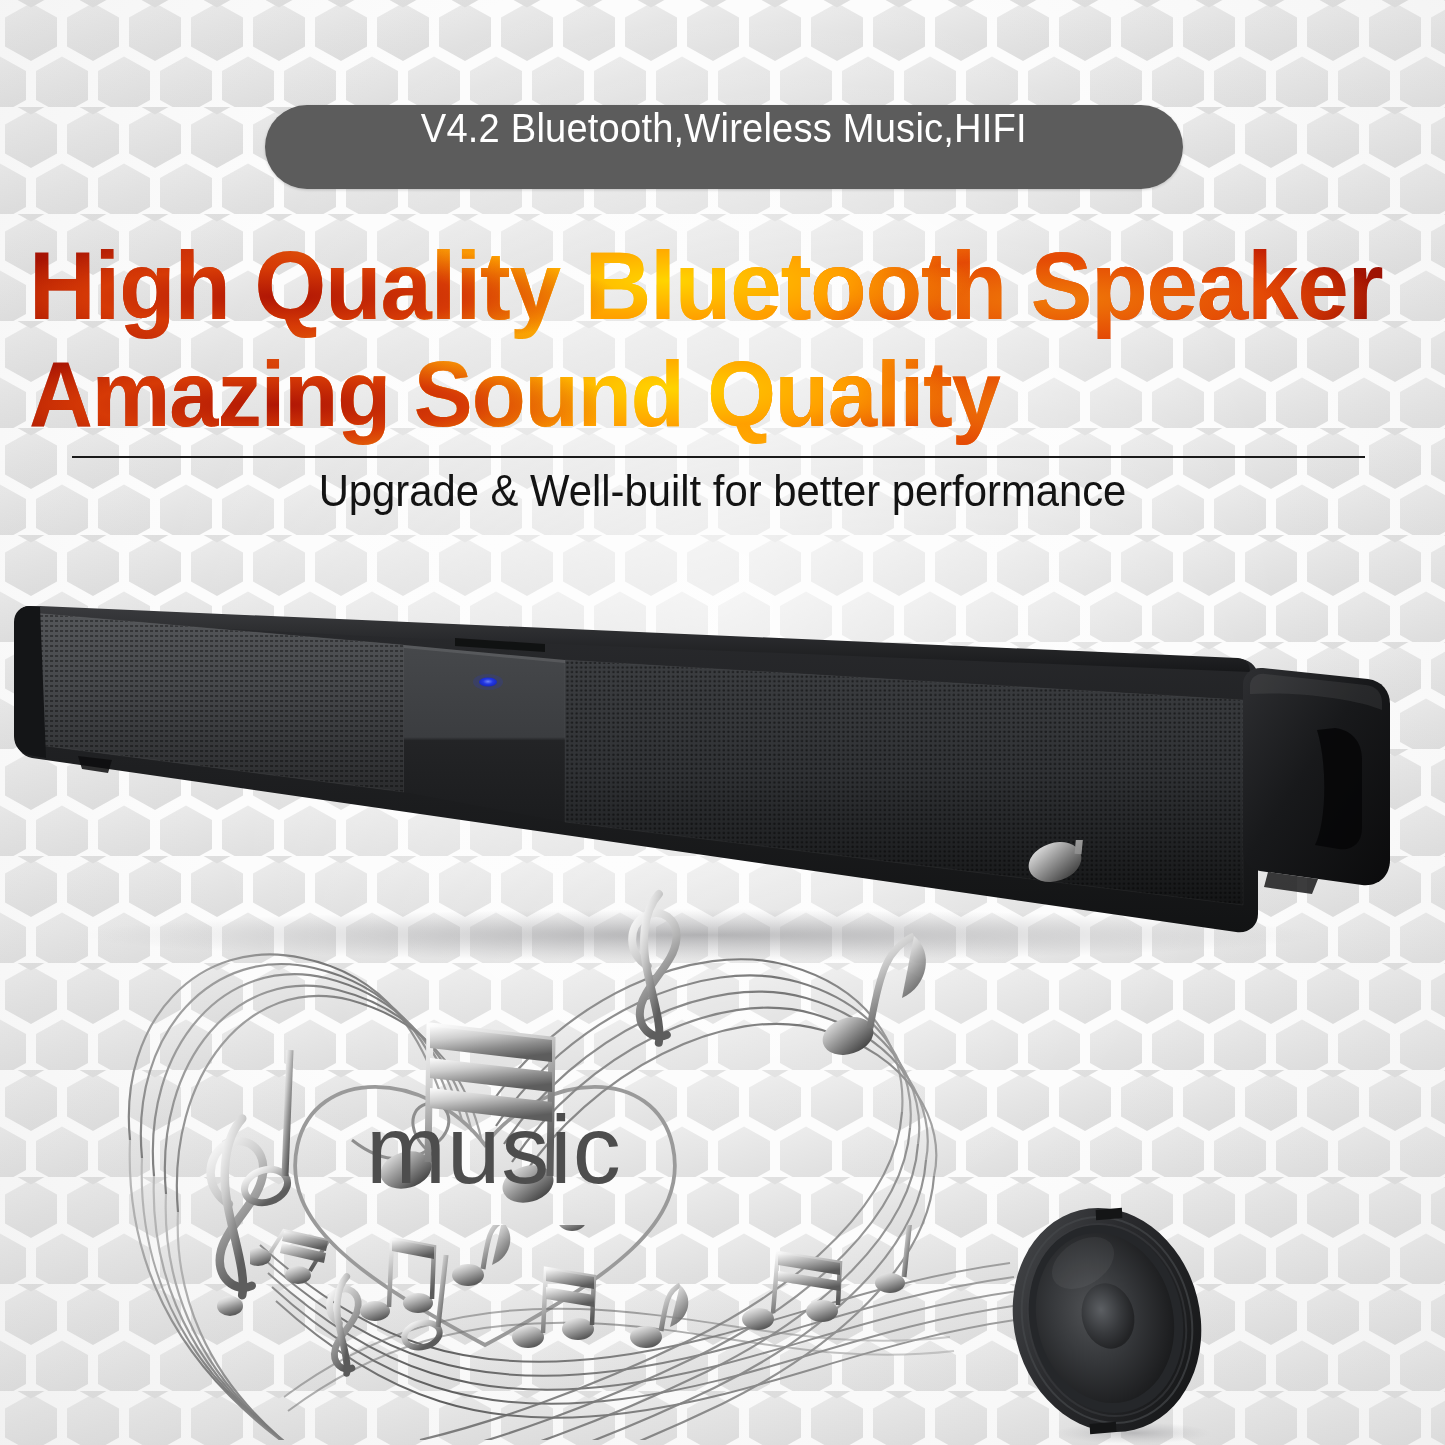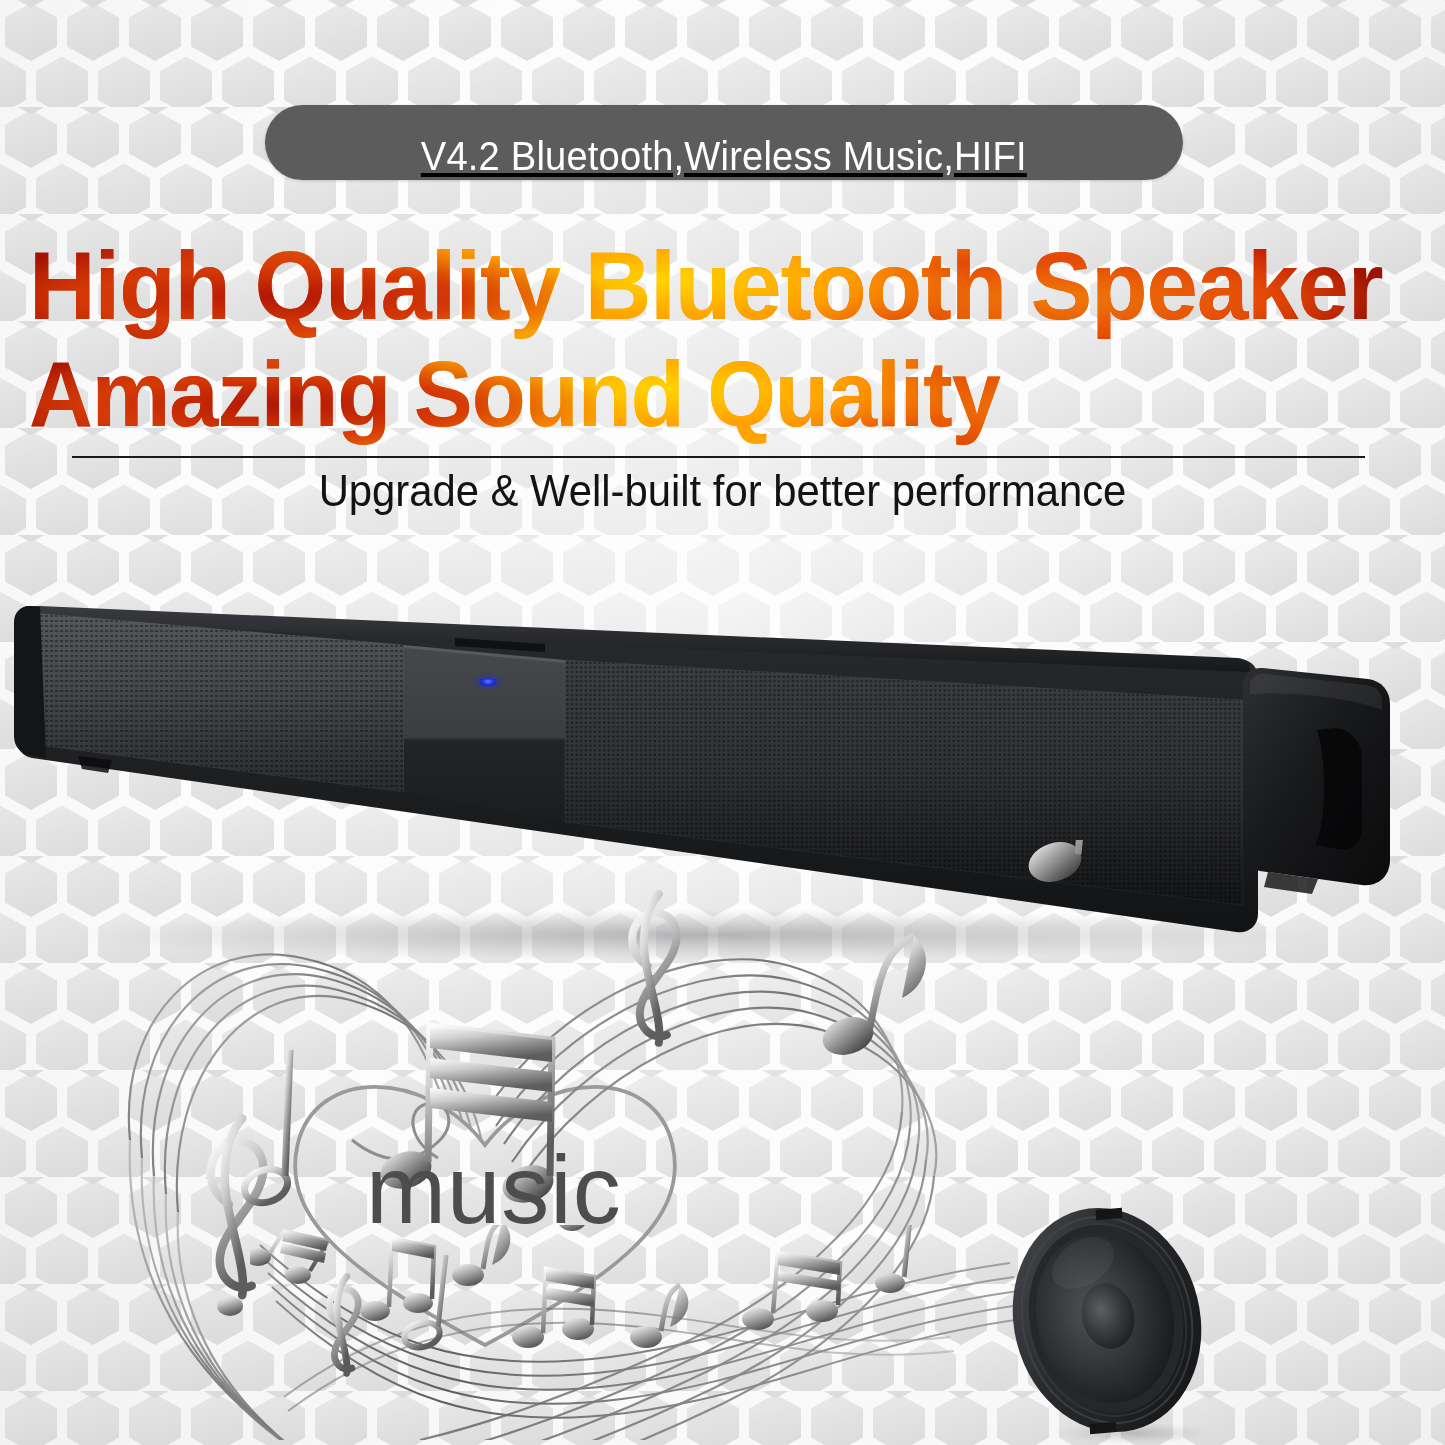--- a/index.html
+++ b/index.html
@@ -30,25 +30,24 @@
   
   .bg-hex-svg{position:absolute;inset:0;}
   .vignette{
     position:absolute;inset:0;
     background:radial-gradient(ellipse at 50% 42%, rgba(255,255,255,.55) 0%, rgba(255,255,255,0) 55%, rgba(200,200,200,.20) 100%);
     pointer-events:none;
   }
 
   
   .pill{
-    position:absolute;left:265px;top:105px;width:918px;height:75px;
+    position:absolute;left:265px;top:105px;width:918px;height:84px;
     background:#5c5c5c;border-radius:42px;
-    display:flex;align-items:flex-end;justify-content:center;
+    display:flex;align-items:flex-start;justify-content:center;
     box-shadow:0 1px 3px rgba(0,0,0,.18);
-    text-decoration:underline;
   }
   .pill-text{
     color:#ffffff;font-size:41px;font-weight:400;letter-spacing:.2px;
     white-space:nowrap;transform:scaleX(.93);
     font-family:"Liberation Sans","DejaVu Sans",sans-serif;
   }
 
   
   .headline{
     position:absolute;left:0;right:0;top:232px;text-align:left;
@@ -85,21 +84,21 @@
     transform:scaleX(.95);
     font-family:"Liberation Sans","DejaVu Sans",sans-serif;
   }
 
   
   .soundbar-wrap{position:absolute;left:0;top:560px;width:1445px;height:420px;}
 
   
   .music-graphic{position:absolute;left:90px;top:840px;width:1060px;height:600px;}
   .music-word{
-    position:absolute;left:366px;top:1135px;
+    position:absolute;left:366px;top:1095px;
     font-size:96px;color:#4d4d4d;font-weight:300;letter-spacing:1px;
     font-family:"Liberation Sans","DejaVu Sans",sans-serif;
   }
 
   
   .woofer{position:absolute;left:1005px;top:1185px;width:255px;height:260px;}
 </style>
 </head>
 <body>
 

